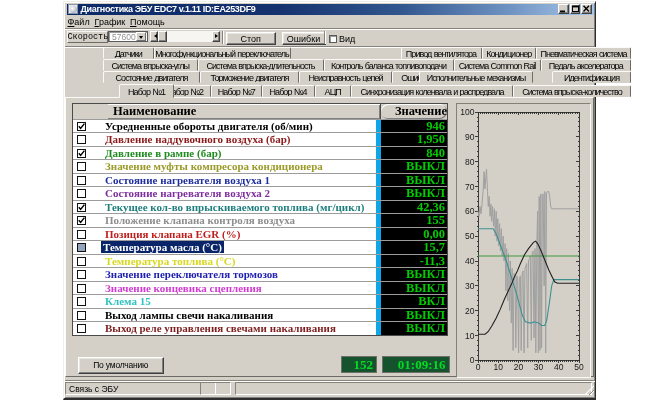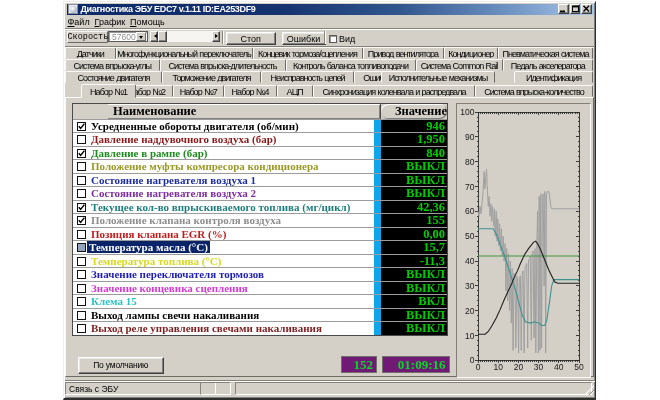--- a/index.html
+++ b/index.html
@@ -26,37 +26,37 @@
  box-shadow:inset -1px -1px 0 #808080, inset 1px 1px 0 #e9e7e2; text-align:center; font-size:9px; color:#000; }
 #combo { left:44px; top:28.5px; width:39.5px; height:11px; background:#fff; border:1px solid #5a5a5a; box-shadow:inset 1px 1px 0 #9a9a9a; }
 #combo .t { position:absolute; left:3px; top:1px; font-size:8.5px; color:#929292; line-height:9px; }
 #combo .dd { position:absolute; right:0.5px; top:0.5px; width:10px; height:8.5px; background:#d4d0c8; border:1px solid; border-color:#fff #707070 #707070 #fff; }
 #combo .dd::after { content:""; position:absolute; left:2px; top:2.5px; border:2.5px solid transparent; border-top:3px solid #000; }
 .sbtn { position:absolute; background:#d4d0c8; border:1px solid; border-color:#fff #404040 #404040 #fff; box-shadow:inset -1px -1px 0 #808080; }
 .arrL::after { content:""; position:absolute; left:1px; top:2px; border:2.5px solid transparent; border-right:3.5px solid #000; }
 .arrR::after { content:""; position:absolute; left:2px; top:2px; border:2.5px solid transparent; border-left:3.5px solid #000; }
 .cbx { background:#fff; border:1px solid #5a5a5a; box-shadow:inset 1px 1px 0 #9a9a9a; }
 .lbl { font-size:9px; color:#000; }
-.trow { font-size:9px; letter-spacing:-0.95px; word-spacing:0.7px; }
+.trow { font-size:9px; letter-spacing:-0.95px; word-spacing:0.7px;margin-left:38px; }
 .tab { position:absolute; top:0; bottom:0; background:#d4d0c8; text-align:center; line-height:12px; white-space:nowrap; overflow:hidden;
  border:1px solid; border-color:#fbfaf8 #6e6a64 transparent #fbfaf8; border-radius:2px 2px 0 0; color:#000; }
 .tab.act { top:-1.5px; bottom:-1px; line-height:15px; z-index:5; }
 #pane { left:1px; top:95px; width:528.5px; height:280px; border:1px solid; border-color:#fbfaf8 #6e6a64 #6e6a64 #fbfaf8; }
 #tbl { left:8px; top:100.5px; width:376px; border:1px solid #4a4a4a; background:#fff; font-family:"Liberation Serif",serif; }
 #thead { display:flex; height:15.3px; background:#d4d0c8; font-weight:bold; font-size:12.5px; color:#000; }
 #thead .h1 { width:307.5px; border-right:1px solid #4a4a4a; box-shadow:inset 1px 2px 0 -1px #fff, inset -1px -1px 0 #808080; line-height:15px; padding-left:5px;margin-left:35px; }
 #thead .h2 { flex:1; box-shadow:inset 1px 2px 0 -1px #fff, inset -1px -1px 0 #808080; line-height:15px; text-align:left; padding-left:14px;border-radius:7px; }
 .row { display:flex; height:13.5px; position:relative; border-top:1px solid #9c9c9c; }
 .row:first-of-type { border-top:none; }
 .row .cb { position:absolute; left:4px; top:2px; width:9px; height:9px; background:#fff; border:1px solid #111; }
 .row .cb svg { position:absolute; left:-1px; top:-1px; }
-.row .nm { width:307.5px; font-weight:bold; font-size:11px; line-height:13.2px; padding-left:18px; border-right:7px solid #0ea5e9; white-space:nowrap; overflow:hidden; }
+.row .nm { width:307.5px; font-weight:bold; font-size:11px; line-height:13.2px; padding-left:32px; border-right:5px solid #0ea5e9; white-space:nowrap; overflow:hidden; }
 .row .val { flex:1; background:#000; color:#00cc00; font-weight:bold; font-size:12.5px; line-height:12.5px; text-align:right; padding-right:2px; }
 #defbtn { left:13.5px; top:354.5px; width:86.5px; height:17px; line-height:15px; font-size:8.5px; letter-spacing:-0.2px; }
-.led { background:#701a75; border:1px solid #706e68; color:#00dd22; font-family:"Liberation Serif",serif; font-weight:bold; font-size:13px; line-height:15px; text-align:right; padding-right:3px; top:353.5px; height:17px; }
+.led { background:#14532d; border:1px solid #706e68; color:#00dd22; font-family:"Liberation Serif",serif; font-weight:bold; font-size:13px; line-height:15px; text-align:right; padding-right:3px; top:353.5px; height:17px; }
 #chartp { left:392px; top:100.5px; width:135px; height:275px; background:#d4d0c8; border:1px solid; border-color:#848076 #fbfaf8 #fbfaf8 #848076; }
 #plot { position:absolute; left:-1px; top:-1px; }
 #status span.pane { position:absolute; top:0; height:13px; border:1px solid; border-color:#87837b #fff #fff #87837b; line-height:12px; padding-left:3px; font-size:8.5px; }
 #grip { position:absolute; left:520px; top:383px; width:10px; height:10px;
  background:repeating-linear-gradient(135deg, rgba(0,0,0,0) 0 2px, #8a8a8a 2px 3px, #fcfcfc 3px 4px); clip-path:polygon(100% 0, 100% 100%, 0 100%); }
 </style></head>
 <body>
 <div id="frame">
   <div id="title">
     <span class="ic">
@@ -98,21 +98,20 @@
   <div class="vgroove" style="left:158px;top:28.5px;height:13.5px"></div>
   <div class="btn" style="left:162px;top:29.5px;width:49.5px;height:13.5px;line-height:12px">Стоп</div>
   <div class="btn" style="left:217.5px;top:29.5px;width:44px;height:13.5px;line-height:12px">Ошибки</div>
   <div class="vgroove" style="left:259.5px;top:28.5px;height:13.5px"></div>
   <div class="cbx" style="left:264.5px;top:32.5px;width:8px;height:8px"></div>
   <div class="lbl" style="left:275px;top:31.5px">Вид</div>
   <div class="hgroove" style="left:0.5px;top:43.8px;width:529px"></div>
 <div class="trow" id="tr1" style="left:1px;top:45px;width:528px;height:12px">
 <div class="tab" style="left:0px;width:50.5px">Датчики</div>
 <div class="tab" style="left:50.5px;width:137.0px">Многофункциональный переключатель</div>
-<div class="tab" style="left:187.5px;width:110.0px">Концевик тормоза/сцепления</div>
 <div class="tab" style="left:297.5px;width:81.0px">Привод вентилятора</div>
 <div class="tab" style="left:378.5px;width:54.5px">Кондиционер</div>
 <div class="tab" style="left:433px;width:95px">Пневматическая система</div>
 </div>
 <div class="trow" id="tr2" style="left:1px;top:57px;width:528px;height:12px">
 <div class="tab" style="left:0px;width:94.5px">Система впрыска-углы</div>
 <div class="tab" style="left:94.5px;width:126.0px">Система впрыска-длительность</div>
 <div class="tab" style="left:220.5px;width:130.0px">Контроль баланса топливоподачи</div>
 <div class="tab" style="left:350.5px;width:87.0px">Система Common Rail</div>
 <div class="tab" style="left:437.5px;width:90.5px">Педаль акселератора</div>
@@ -158,21 +157,21 @@
         <span class="cb">
           <svg width="9" height="9" viewBox="0 0 9 9">
             <polyline points="1.8,4.3 3.6,6.4 7.4,1.6" fill="none" stroke="#000" stroke-width="1.5"></polyline>
           </svg>
         </span>
         <span class="nm" style="color:#1e8b1e">Давление в рампе (бар)</span>
         <span class="val">840</span>
       </div>
 <div class="row">
         <span class="cb"></span>
-        <span class="nm" style="color:#9a9a28">Положение муфты компресора кондиционера</span>
+        <span class="nm" style="color:#9a9a28">Значение муфты компресора кондиционера</span>
         <span class="val">ВЫКЛ</span>
       </div>
 <div class="row">
         <span class="cb"></span>
         <span class="nm" style="color:#1e2e9e">Состояние нагревателя воздуха 1</span>
         <span class="val">ВЫКЛ</span>
       </div>
 <div class="row">
         <span class="cb"></span>
         <span class="nm" style="color:#7e2e9e">Состояние нагревателя воздуха 2</span>

